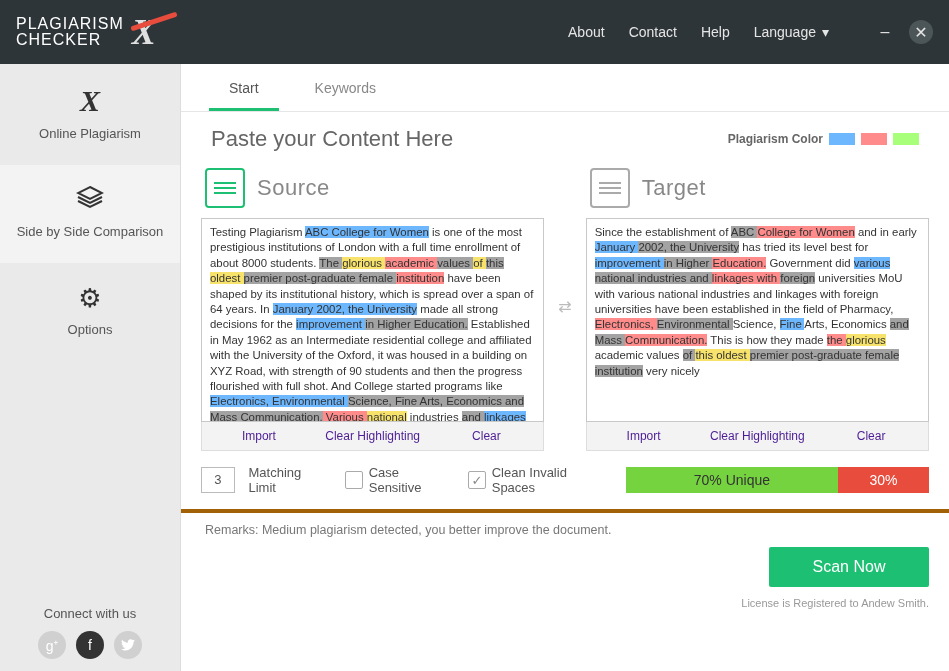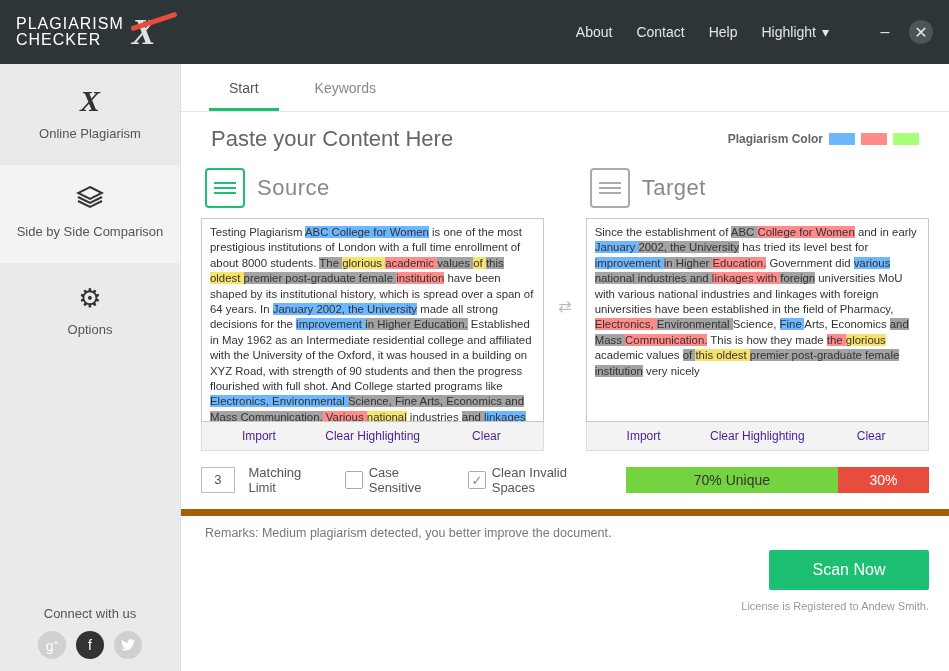--- a/index.html
+++ b/index.html
@@ -57,42 +57,42 @@
 .hl-yel { background: #f7e36b; }
 
 .options-row { display: flex; align-items: center; gap: 14px; padding: 14px 20px 8px; font-size: 13px; color: #555; }
 .num-box { width: 34px; height: 26px; border: 1px solid #bbb; text-align: center; line-height: 24px; font-size: 13px; }
 .chk { width: 18px; height: 18px; border: 1px solid #aaa; border-radius: 2px; display: inline-flex; align-items: center; justify-content: center; margin-right: 6px; font-size: 13px; color: #888; }
 .opt { display: flex; align-items: center; }
 .unique-bar { margin-left: auto; display: flex; width: 308px; height: 26px; font-size: 14px; }
 .uq-green { background: #74d33e; flex: 70; text-align: center; line-height: 26px; color: #333; }
 .uq-red { background: #e74c3c; flex: 30; text-align: center; line-height: 26px; color: #fff; }
 
-.remarks { padding: 10px 24px; font-size: 12.5px; color: #777; border-top: 7px solid #a16207; margin-top: 6px; }
+.remarks { padding: 10px 24px; font-size: 12.5px; color: #777; border-top: 4px solid #a16207; margin-top: 6px; }
 .scan-row { display: flex; justify-content: flex-end; padding: 0 20px 6px; }
 .scan-btn { width: 160px; height: 40px; background: #1dbf73; color: #fff; font-size: 16px; display: flex; align-items: center; justify-content: center; cursor: pointer; border-radius: 2px; }
 .license { text-align: right; padding: 4px 20px 8px; font-size: 11px; color: #999; }
 </style>
 </head>
 <body>
 
 <div class="header">
   <div class="logo">
     <div class="logo-text">
       <div>PLAGIARISM</div>
       <div>CHECKER</div>
     </div>
     <span class="logo-x">X</span>
   </div>
   <div class="header-nav">
     <span class="nav-item">About</span>
     <span class="nav-item">Contact</span>
     <span class="nav-item">Help</span>
     <span class="nav-item">
-      <span>Highlight</span>
+      <span>Language</span>
       <span>▾</span>
     </span>
     <div class="win-controls">
       <span class="win-btn">–</span>
       <span class="win-btn win-close">✕</span>
     </div>
   </div>
 </div>
 
 <div class="body-row">

